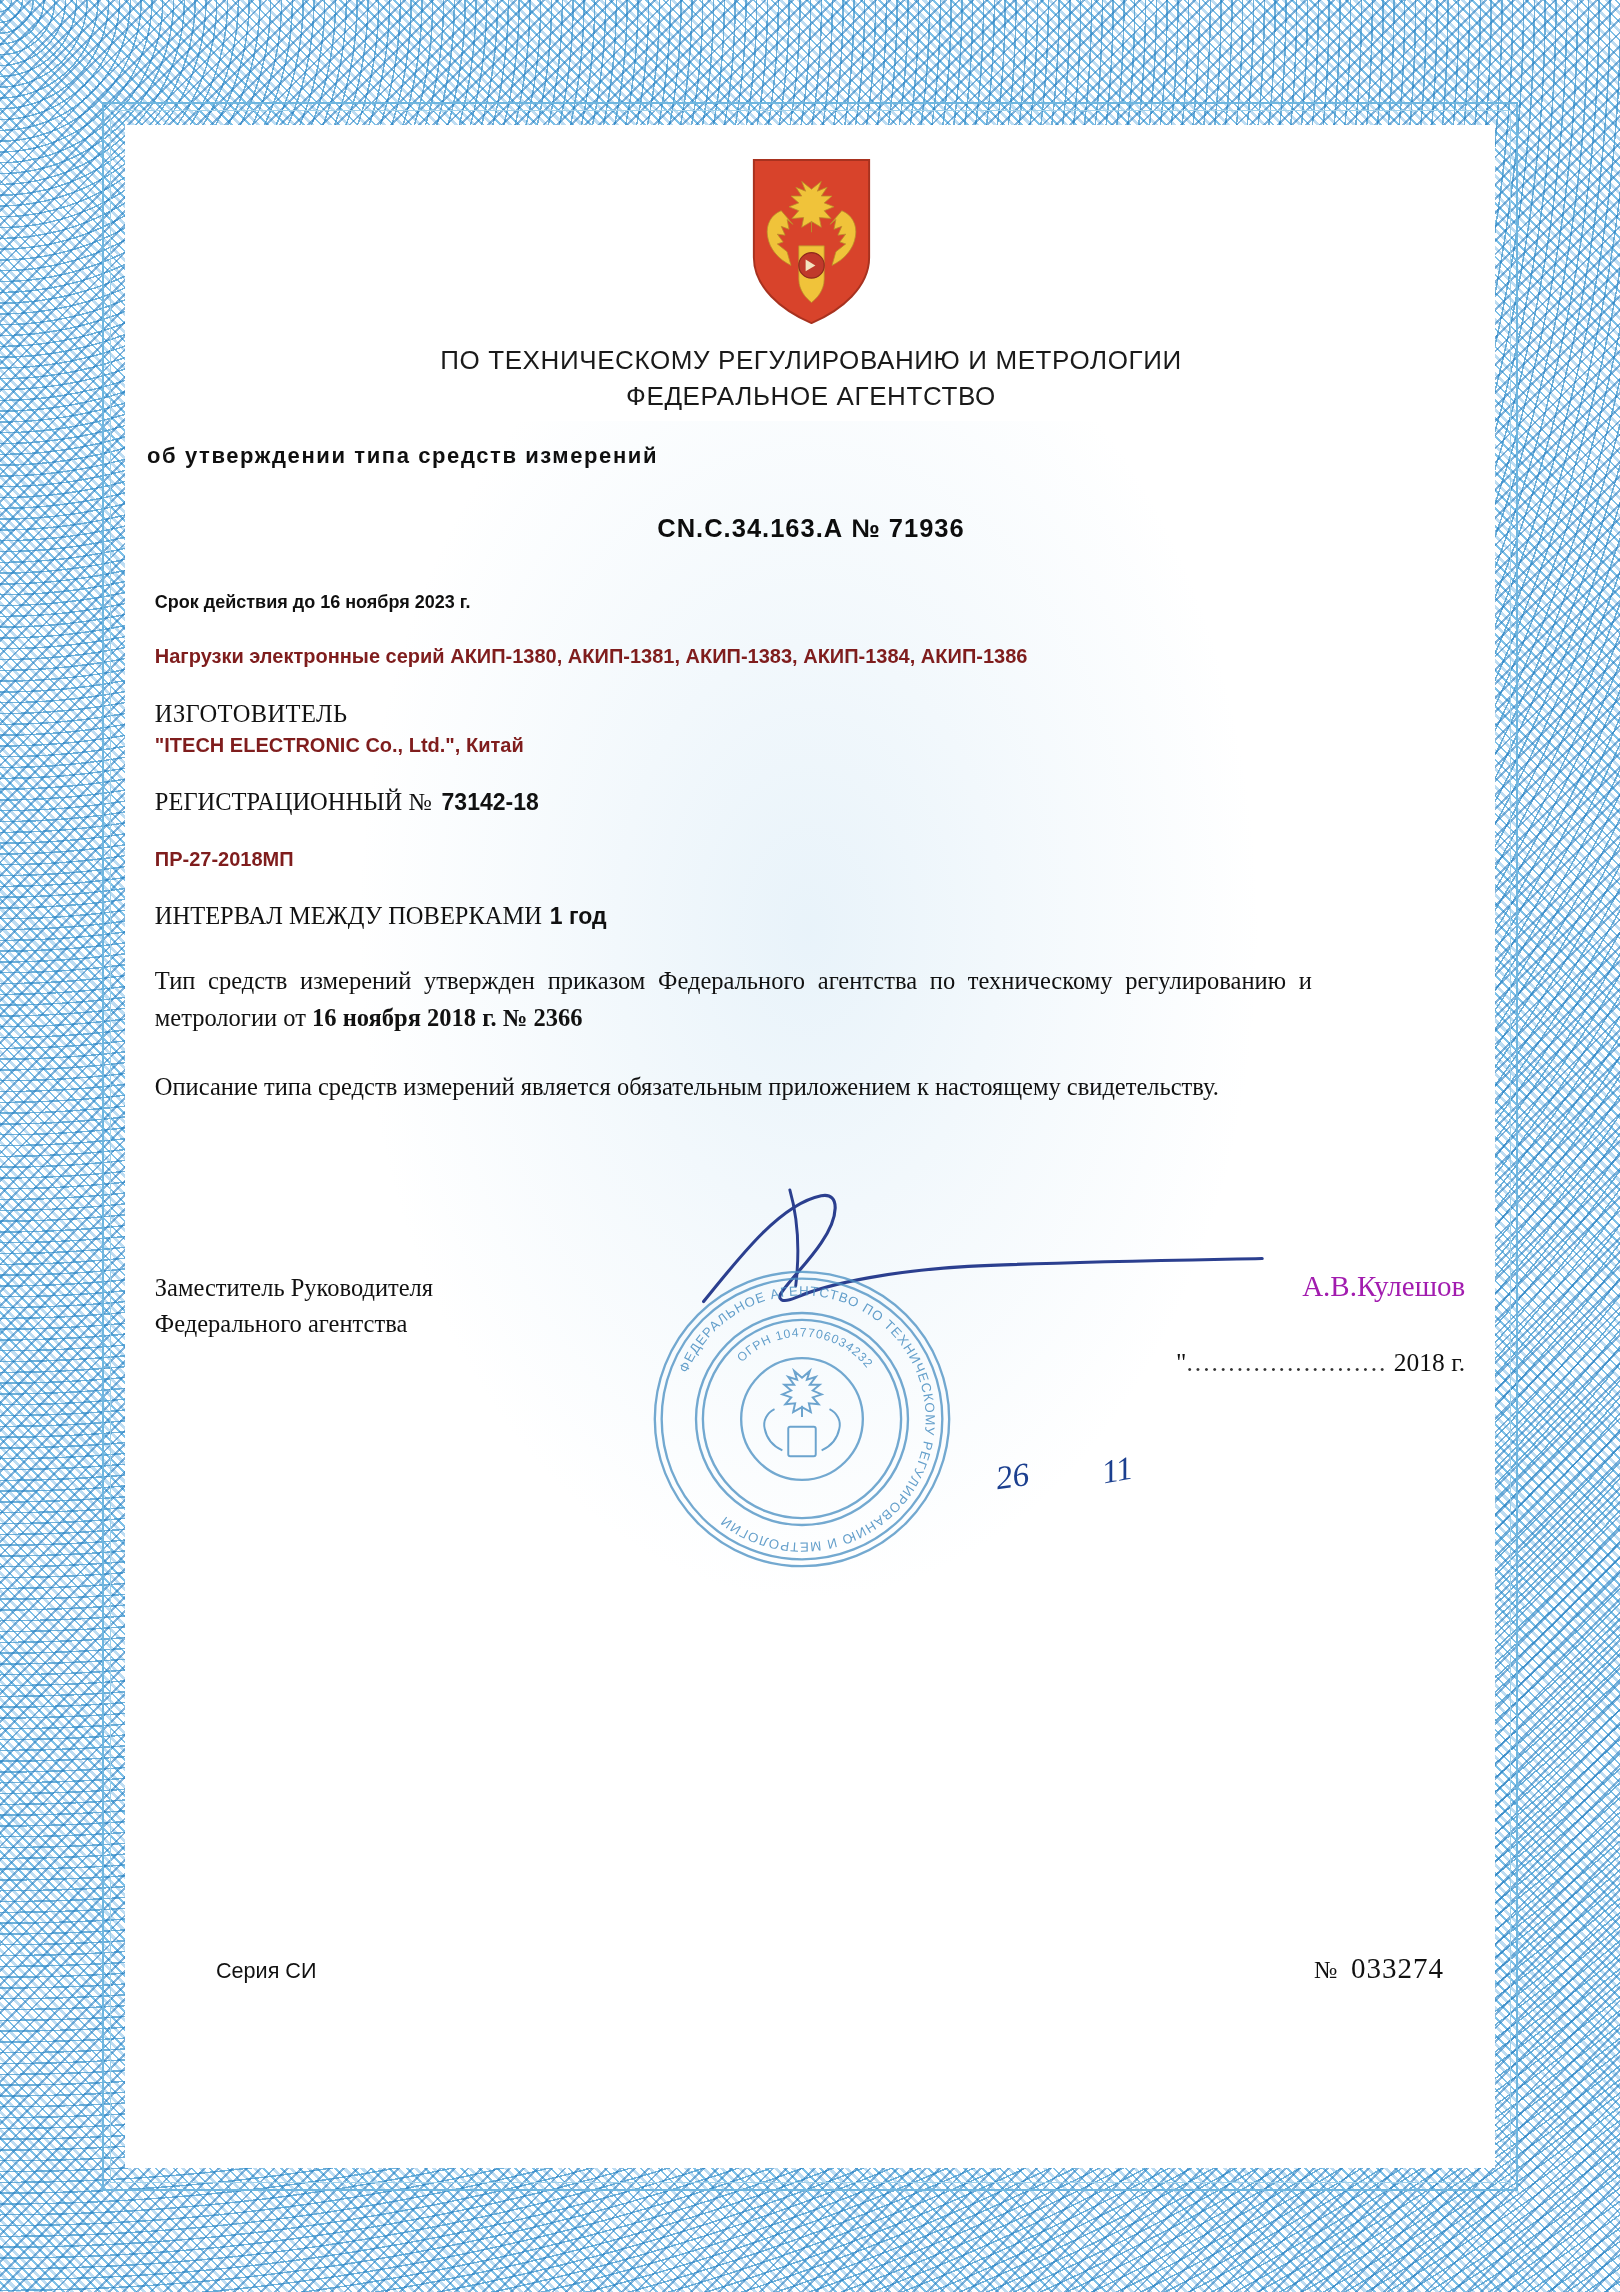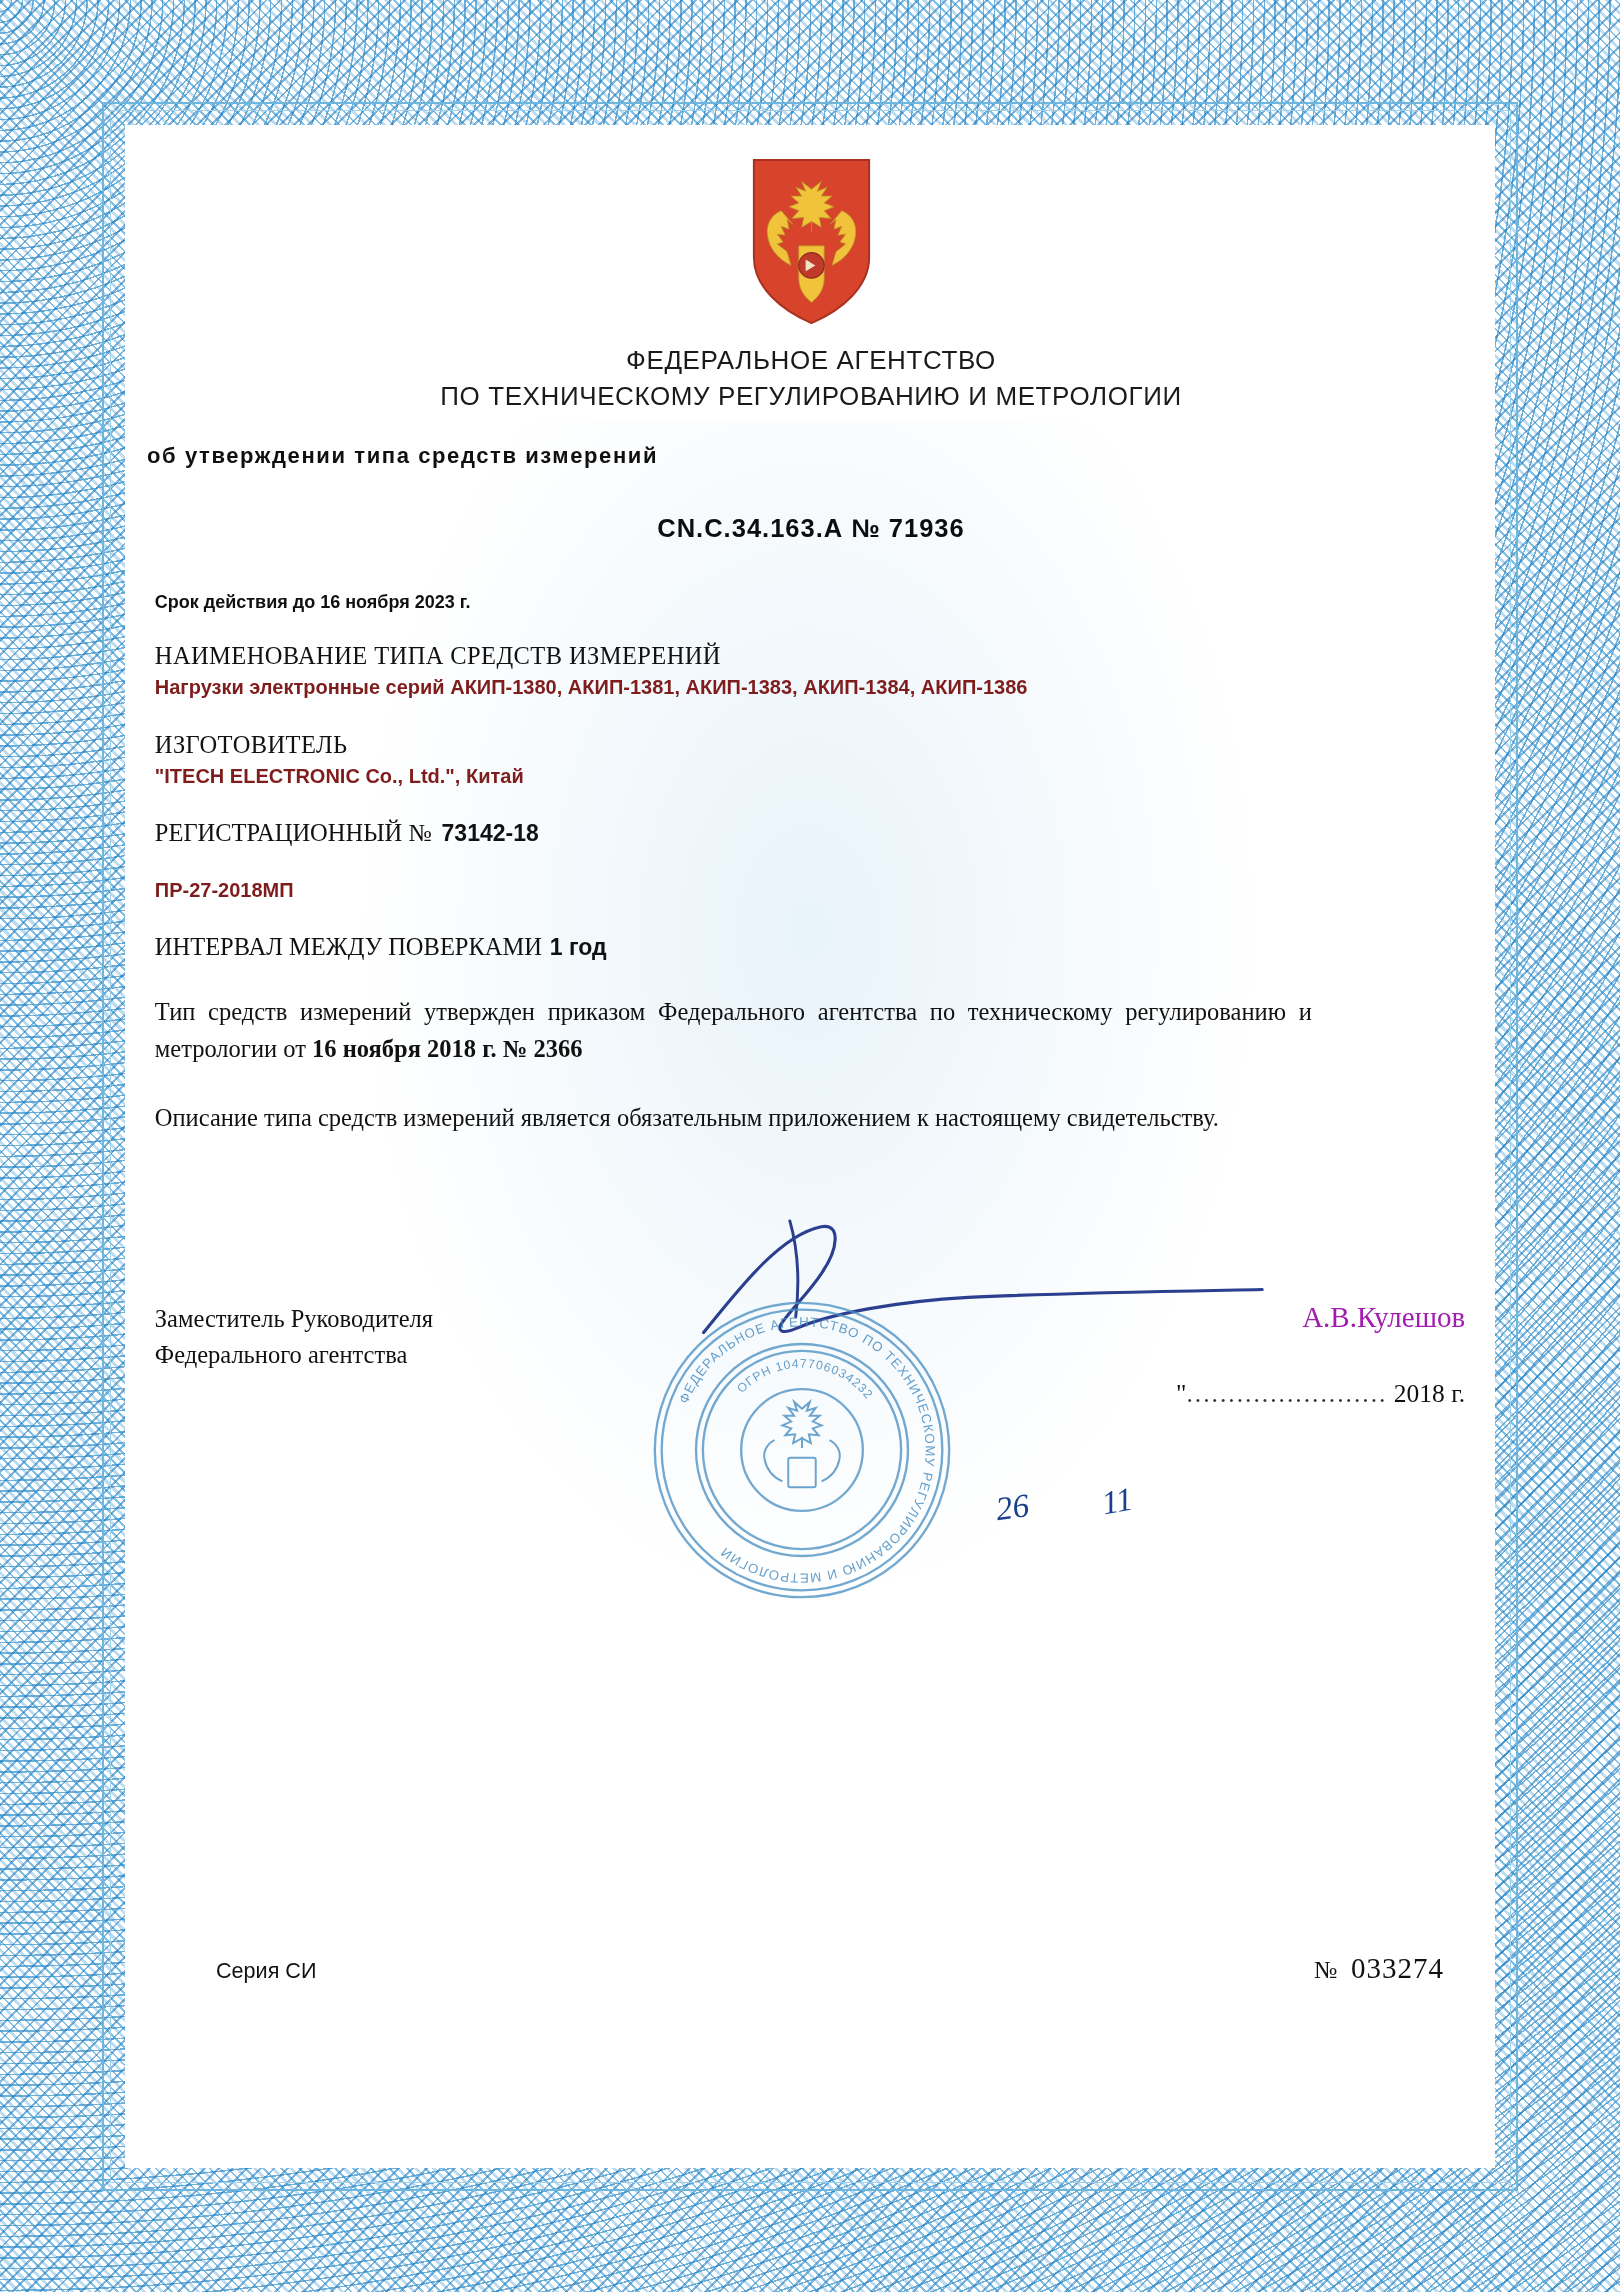--- a/index.html
+++ b/index.html
@@ -326,32 +326,31 @@
         <path d="M65 34 l10 -8 -4 10 10 -4 -6 9 11 0 -8 7 10 4 -10 4 7 8 -12 -1 2 10 -10 -6 -0 11 -0 -11 -10 6 2 -10 -12 1 7 -8 -10 -4 10 -4 -8 -7 11 0 -6 -9 10 4 -4 -10 Z"></path>
         <path d="M34 56 c-10 4 -16 14 -14 26 2 14 12 24 24 30 l-4 -14 -10 -8 6 -2 -6 -8 8 1 -4 -9 8 3 -2 -10 6 5 Z"></path>
         <path d="M96 56 c10 4 16 14 14 26 -2 14 -12 24 -24 30 l4 -14 10 -8 -6 -2 6 -8 -8 1 4 -9 -8 3 2 -10 -6 5 Z"></path>
         <path d="M52 92 h26 v34 c0 12 -8 20 -13 24 -5 -4 -13 -12 -13 -24 Z"></path>
       </g>
       <circle cx="65" cy="112" r="13" fill="#c0392b" stroke="#8f2a1e" stroke-width="1.2"></circle>
       <path d="M59 106 l10 6 -10 6 z" fill="#f3e3c0"></path>
     </svg>
 
     <div class="agency">
+      <div>ПО ТЕХНИЧЕСКОМУ РЕГУЛИРОВАНИЮ И МЕТРОЛОГИИ</div>
       <div>ФЕДЕРАЛЬНОЕ АГЕНТСТВО</div>
-      <div>ПО ТЕХНИЧЕСКОМУ РЕГУЛИРОВАНИЮ И МЕТРОЛОГИИ</div>
     </div>
 
     <div class="subtitle">об утверждении типа средств измерений</div>
 
     <div class="number-line">CN.C.34.163.А  №  71936</div>
 
     <div class="valid">Срок действия до  16 ноября 2023 г.</div>
 
     <div class="field">
-      <div class="field-label">НАИМЕНОВАНИЕ ТИПА СРЕДСТВ ИЗМЕРЕНИЙ</div>
       <div class="field-value">Нагрузки электронные серий АКИП-1380, АКИП-1381, АКИП-1383, АКИП-1384, АКИП-1386</div>
     </div>
 
     <div class="field">
       <div class="field-label">ИЗГОТОВИТЕЛЬ</div>
       <div class="field-value">"ITECH ELECTRONIC Co., Ltd.", Китай</div>
     </div>
 
     <div class="reg-row">
       <span>РЕГИСТРАЦИОННЫЙ №</span><b>73142-18</b>

